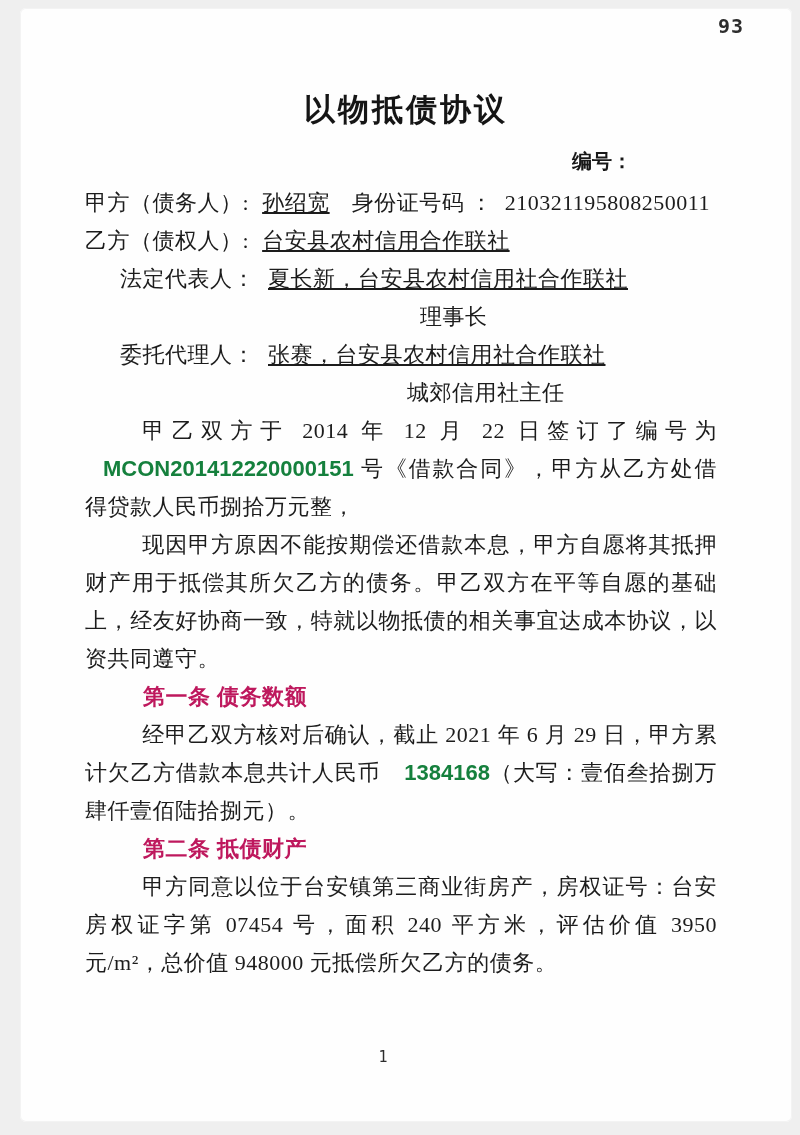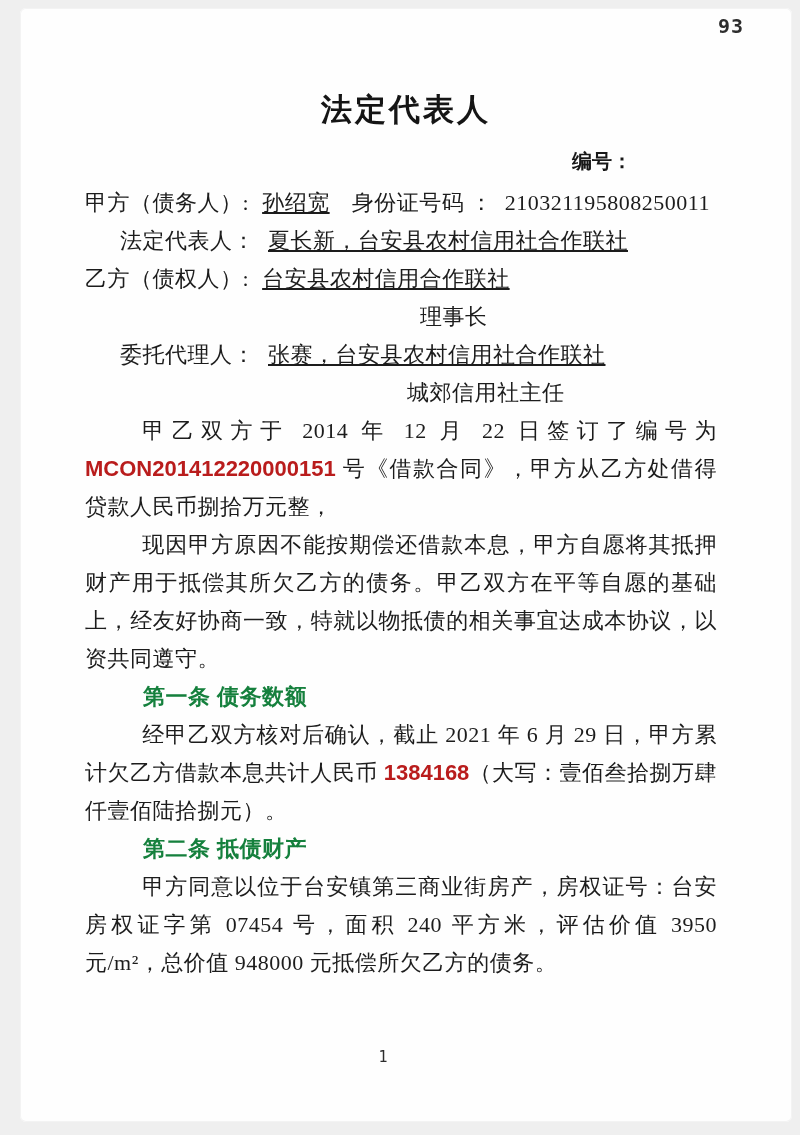--- a/index.html
+++ b/index.html
@@ -67,63 +67,64 @@
   .indent-title2 { padding-left:322px; }
   .para {
     text-indent:2.6em;
     text-align:justify;
   }
   .clause-heading {
     padding-left:58px;
     font-family:"Liberation Sans","DejaVu Sans",sans-serif;
     font-weight:700;
     font-size:22px;
-    color:#15803d;
+    color:#be185d;
   }
   .contract-no, .amount {
     font-family:"Liberation Sans","DejaVu Sans",sans-serif;
     font-weight:700;
     letter-spacing:0;
-    color:#b91c1c;
+    color:#15803d;
+    margin-left:18px;
   }
   .footer-num {
     position:absolute;
     bottom:56px;
     left:0; width:100%;
     text-align:center;
     font-family:"DejaVu Sans Mono",monospace;
     font-size:15px;
     color:#2d2d2d;
     transform:translateX(-23px);
   }
 </style>
 </head>
 <body>
 
 <div class="page">
 
   <div class="corner-num">93</div>
 
-  <h1 class="title">法定代表人</h1>
+  <h1 class="title">以物抵债协议</h1>
 
   <div class="doc-number">编号：</div>
 
   <div class="content">
 
     <div class="line">
       <span>甲方（债务人）:</span><span class="gap-name">孙绍宽</span><span class="gap-id">身份证号码 ：</span><span class="gap-num">210321195808250011</span>
     </div>
 
 
+    <div class="line">
+      <span>乙方（债权人）:</span><span class="gap-name">台安县农村信用合作联社</span>
+    </div>
+
     <div class="line indent-rep">
       <span>法定代表人：</span><span class="gap-name">夏长新，台安县农村信用社合作联社</span>
-    </div>
-
-    <div class="line">
-      <span>乙方（债权人）:</span><span class="gap-name">台安县农村信用合作联社</span>
     </div>
 
     <div class="line indent-title1">
       <span>理事长</span>
     </div>
 
     <div class="line indent-rep">
       <span>委托代理人：</span><span class="gap-name">张赛，台安县农村信用社合作联社</span>
     </div>
 

